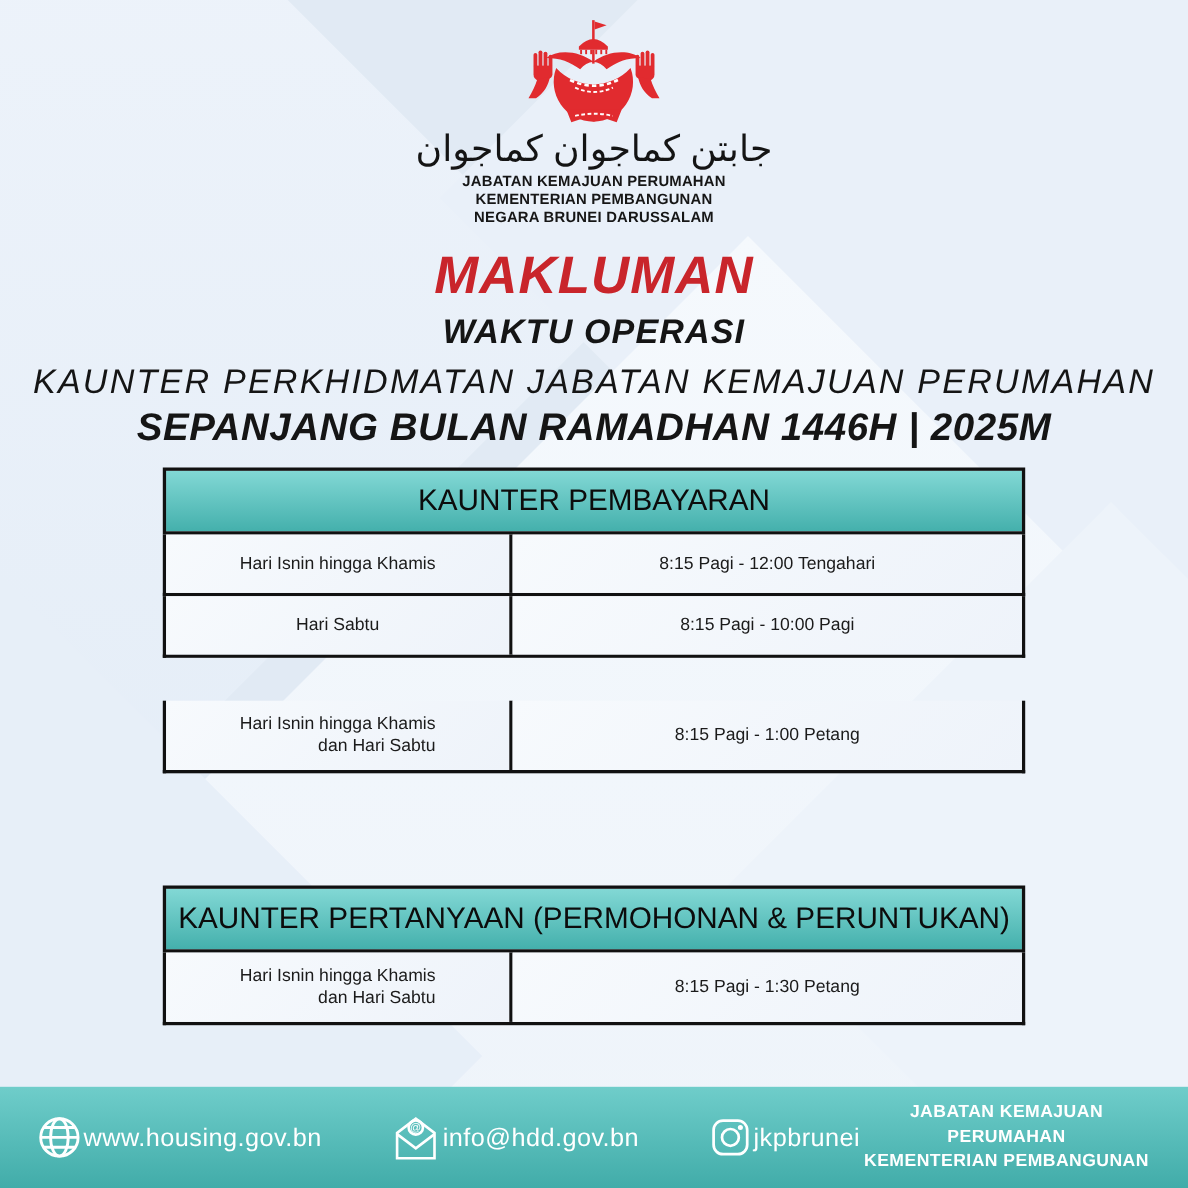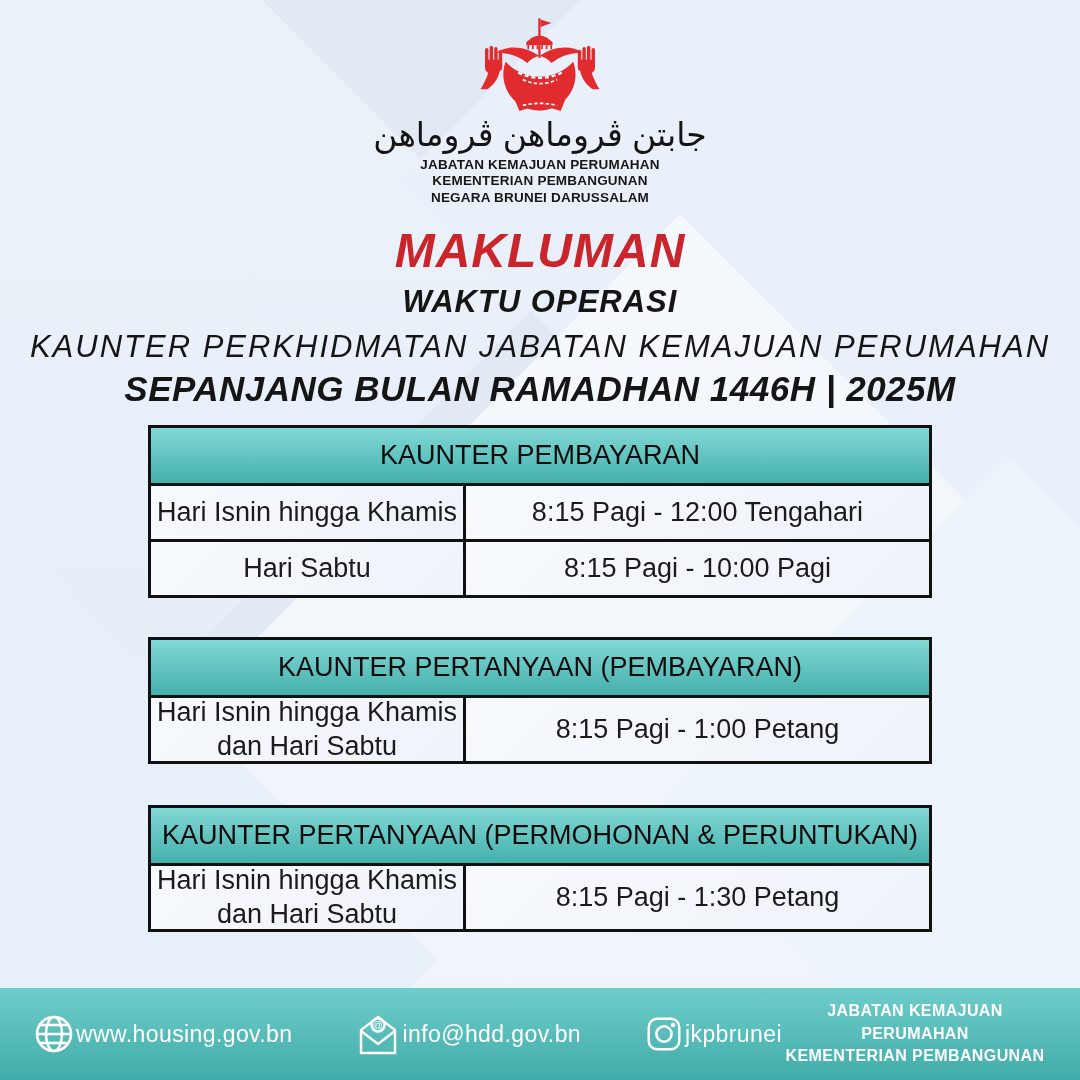--- a/index.html
+++ b/index.html
@@ -29,22 +29,22 @@
   .t-waktu{top:284px;font-size:31px;font-weight:bold;letter-spacing:1px;}
   .t-kaunter{top:329px;font-size:31px;font-weight:400;letter-spacing:2px;}
   .t-sepanjang{top:369px;font-size:35px;font-weight:bold;letter-spacing:.5px;}
   
   .jkp-table{position:absolute;left:148px;width:784px;box-sizing:border-box;}
   .tbl-head{box-sizing:border-box;border:3px solid #111;height:61px;
     display:flex;align-items:center;justify-content:center;
     font-size:27px;font-weight:normal;color:#0c0c0c;
     background:linear-gradient(180deg,var(--teal-light,#82d8d5) 0%,var(--teal-dark,#44b0ac) 100%);}
   .tbl-row{display:flex;box-sizing:border-box;border:3px solid #111;border-top:none;}
-  .tbl-cell{display:flex;align-items:center;justify-content:center;text-align:center;
-    font-size:27px;color:#1b1b1b;box-sizing:border-box;
+  .tbl-cell{display:flex;align-items:center;justify-content:center;text-align:right;
+    font-size:16px;color:#1b1b1b;box-sizing:border-box;
     background:linear-gradient(135deg,#f7fafd 0%,var(--cell-bg,#eef3fa) 100%);}
   .cell-day{width:315px;border-right:3px solid #111;}
   .cell-time{flex:1;}
   .row-std .tbl-cell{height:53px;}
   .row-tall .tbl-cell{height:63px;line-height:1.25;}
   .tbl-1{top:425px;} .tbl-2{top:637px;} .tbl-3{top:805px;}
   [data-bind-lines]{white-space:pre-line;}
   
   .footer{position:absolute;left:0;bottom:0;width:100%;height:92px;box-sizing:border-box;
     display:flex;align-items:center;padding:0 32px;color:#fff;
@@ -100,21 +100,21 @@
             <rect x="38" y="55" width="6" height="19" rx="3"></rect>
             <path d="M14 72 h30 v14 q0 6 -8 8 l-14 2 q-8 -2 -8 -10 Z"></path>
             <path d="M20 94 L40 90 C38 104 30 116 18 124 L6 124 C12 114 17 104 20 94 Z"></path>
           </g>
           <path d="M66 142 L154 142 L146 162 L128 156 L110 161 L92 156 L74 162 Z"></path>
         </g>
         <path d="M72 95 Q110 113 148 95" stroke="#fff" stroke-width="4" fill="none" stroke-dasharray="7 5"></path>
         <path d="M80 107 Q110 121 140 107" stroke="#fff" stroke-width="3" fill="none" stroke-dasharray="6 4"></path>
         <path d="M80 152 Q110 145 140 152" stroke="#fff" stroke-width="3" fill="none" stroke-dasharray="6 4"></path>
       </svg>
-      <div class="jawi" data-bind="header.jawi_title">جابتن ڤروماهن ڤروماهن</div>
+      <div class="jawi" data-bind="header.jawi_title">جابتن كماجوان كماجوان</div>
       <div class="org-lines" data-bind-lines="header.org_lines">JABATAN KEMAJUAN PERUMAHAN
 KEMENTERIAN PEMBANGUNAN
 NEGARA BRUNEI DARUSSALAM</div>
     </div>
 
     <div class="t t-makluman" data-bind="titles.announcement">MAKLUMAN</div>
     <div class="t t-waktu" data-bind="titles.subtitle">WAKTU OPERASI</div>
     <div class="t t-kaunter" data-bind="titles.line2">KAUNTER PERKHIDMATAN JABATAN KEMAJUAN PERUMAHAN</div>
     <div class="t t-sepanjang" data-bind="titles.line3">SEPANJANG BULAN RAMADHAN 1446H | 2025M</div>
 
@@ -124,21 +124,20 @@
         <div class="tbl-cell cell-day" data-bind="tables.0.rows.0.day">Hari Isnin hingga Khamis</div>
         <div class="tbl-cell cell-time" data-bind="tables.0.rows.0.time">8:15 Pagi - 12:00 Tengahari</div>
       </div>
       <div class="tbl-row row-std">
         <div class="tbl-cell cell-day" data-bind="tables.0.rows.1.day">Hari Sabtu</div>
         <div class="tbl-cell cell-time" data-bind="tables.0.rows.1.time">8:15 Pagi - 10:00 Pagi</div>
       </div>
     </section>
 
     <section class="jkp-table tbl-2">
-      <div class="tbl-head" data-bind="tables.1.header">KAUNTER PERTANYAAN (PEMBAYARAN)</div>
       <div class="tbl-row row-tall">
         <div class="tbl-cell cell-day" data-bind-lines="tables.1.rows.0.day_lines">Hari Isnin hingga Khamis
 dan Hari Sabtu</div>
         <div class="tbl-cell cell-time" data-bind="tables.1.rows.0.time">8:15 Pagi - 1:00 Petang</div>
       </div>
     </section>
 
     <section class="jkp-table tbl-3">
       <div class="tbl-head" data-bind="tables.2.header">KAUNTER PERTANYAAN (PERMOHONAN &amp; PERUNTUKAN)</div>
       <div class="tbl-row row-tall">

